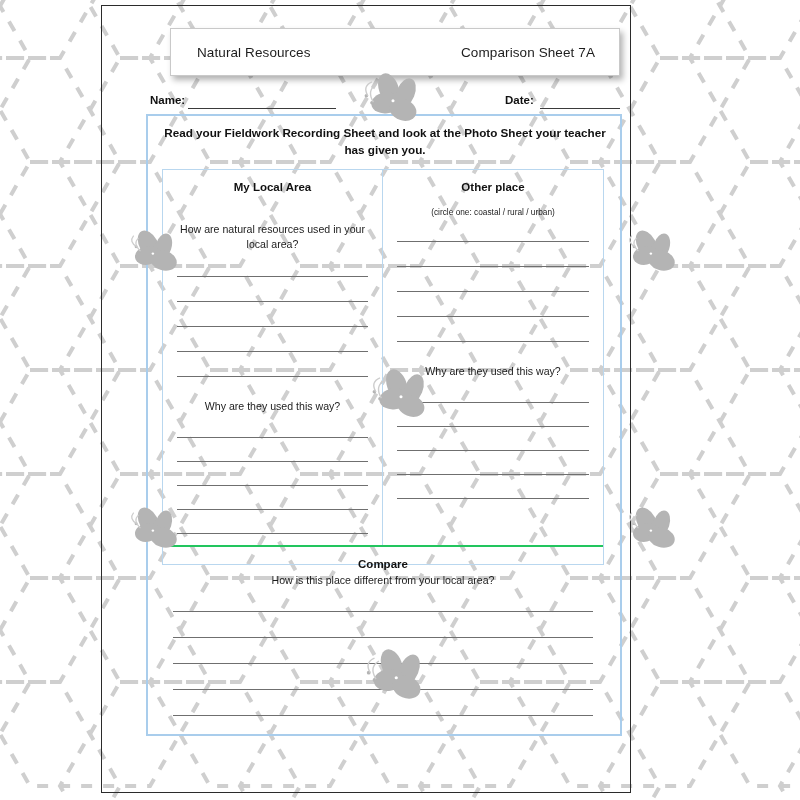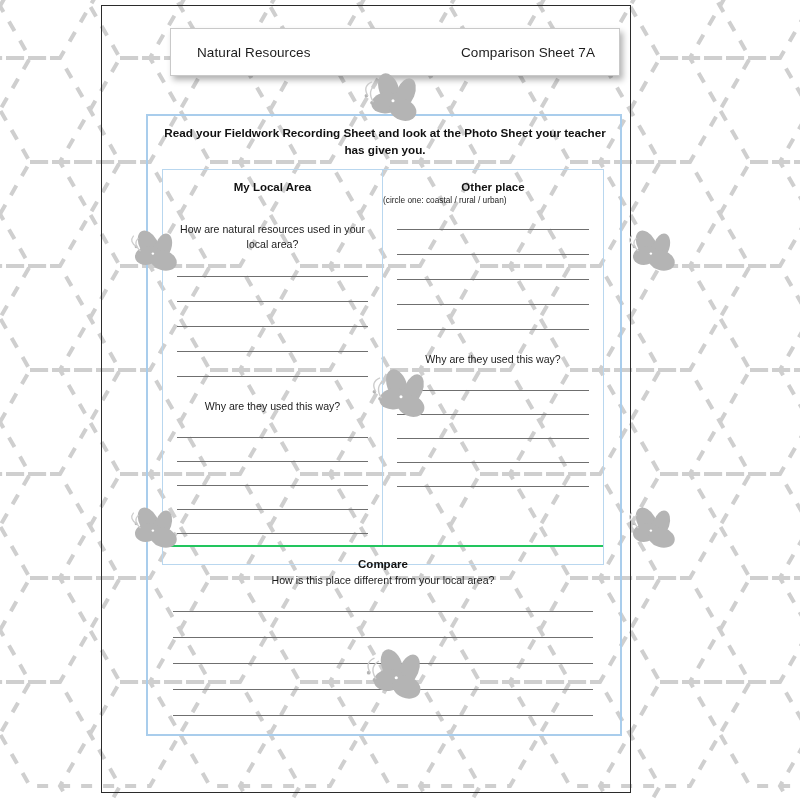--- a/index.html
+++ b/index.html
@@ -159,23 +159,24 @@
   }
 
   .col-head {
     text-align: center;
     font-size: 11.5px;
     font-weight: bold;
     color: #111;
     margin-top: 11px;
   }
   .col-sub {
+    text-align: center;
     font-size: 8.3px;
     color: #1c1c1c;
-    margin-top: 2px;
+    margin-top: 14px;
   }
   .col-q {
     text-align: center;
     font-size: 10.6px;
     line-height: 15px;
     color: #1c1c1c;
     padding: 0 14px;
   }
   .q1-left  { margin-top: 29px; }
   .q1-right { margin-top: 3px; }
@@ -372,20 +373,26 @@
     <circle cx="53" cy="41" r="2" fill="#ffffff"></circle>
   </svg>
 
   <div class="page">
 
     <div class="titlebar">
       <span class="title-left">Natural Resources</span>
       <span class="title-right">Comparison Sheet 7A</span>
     </div>
 
+    <div class="namedate">
+      <span class="nd-label name-label">Name:</span>
+      <span class="nd-rule name-rule"></span>
+      <span class="nd-label date-label">Date:</span>
+      <span class="nd-rule date-rule"></span>
+    </div>
 
     <div class="bluebox"></div>
 
     <div class="instruction">Read your Fieldwork Recording Sheet and look at the Photo Sheet your teacher has given you.</div>
 
     <div class="grid">
 
       <div class="grid-top">
 
         <div class="col left">

